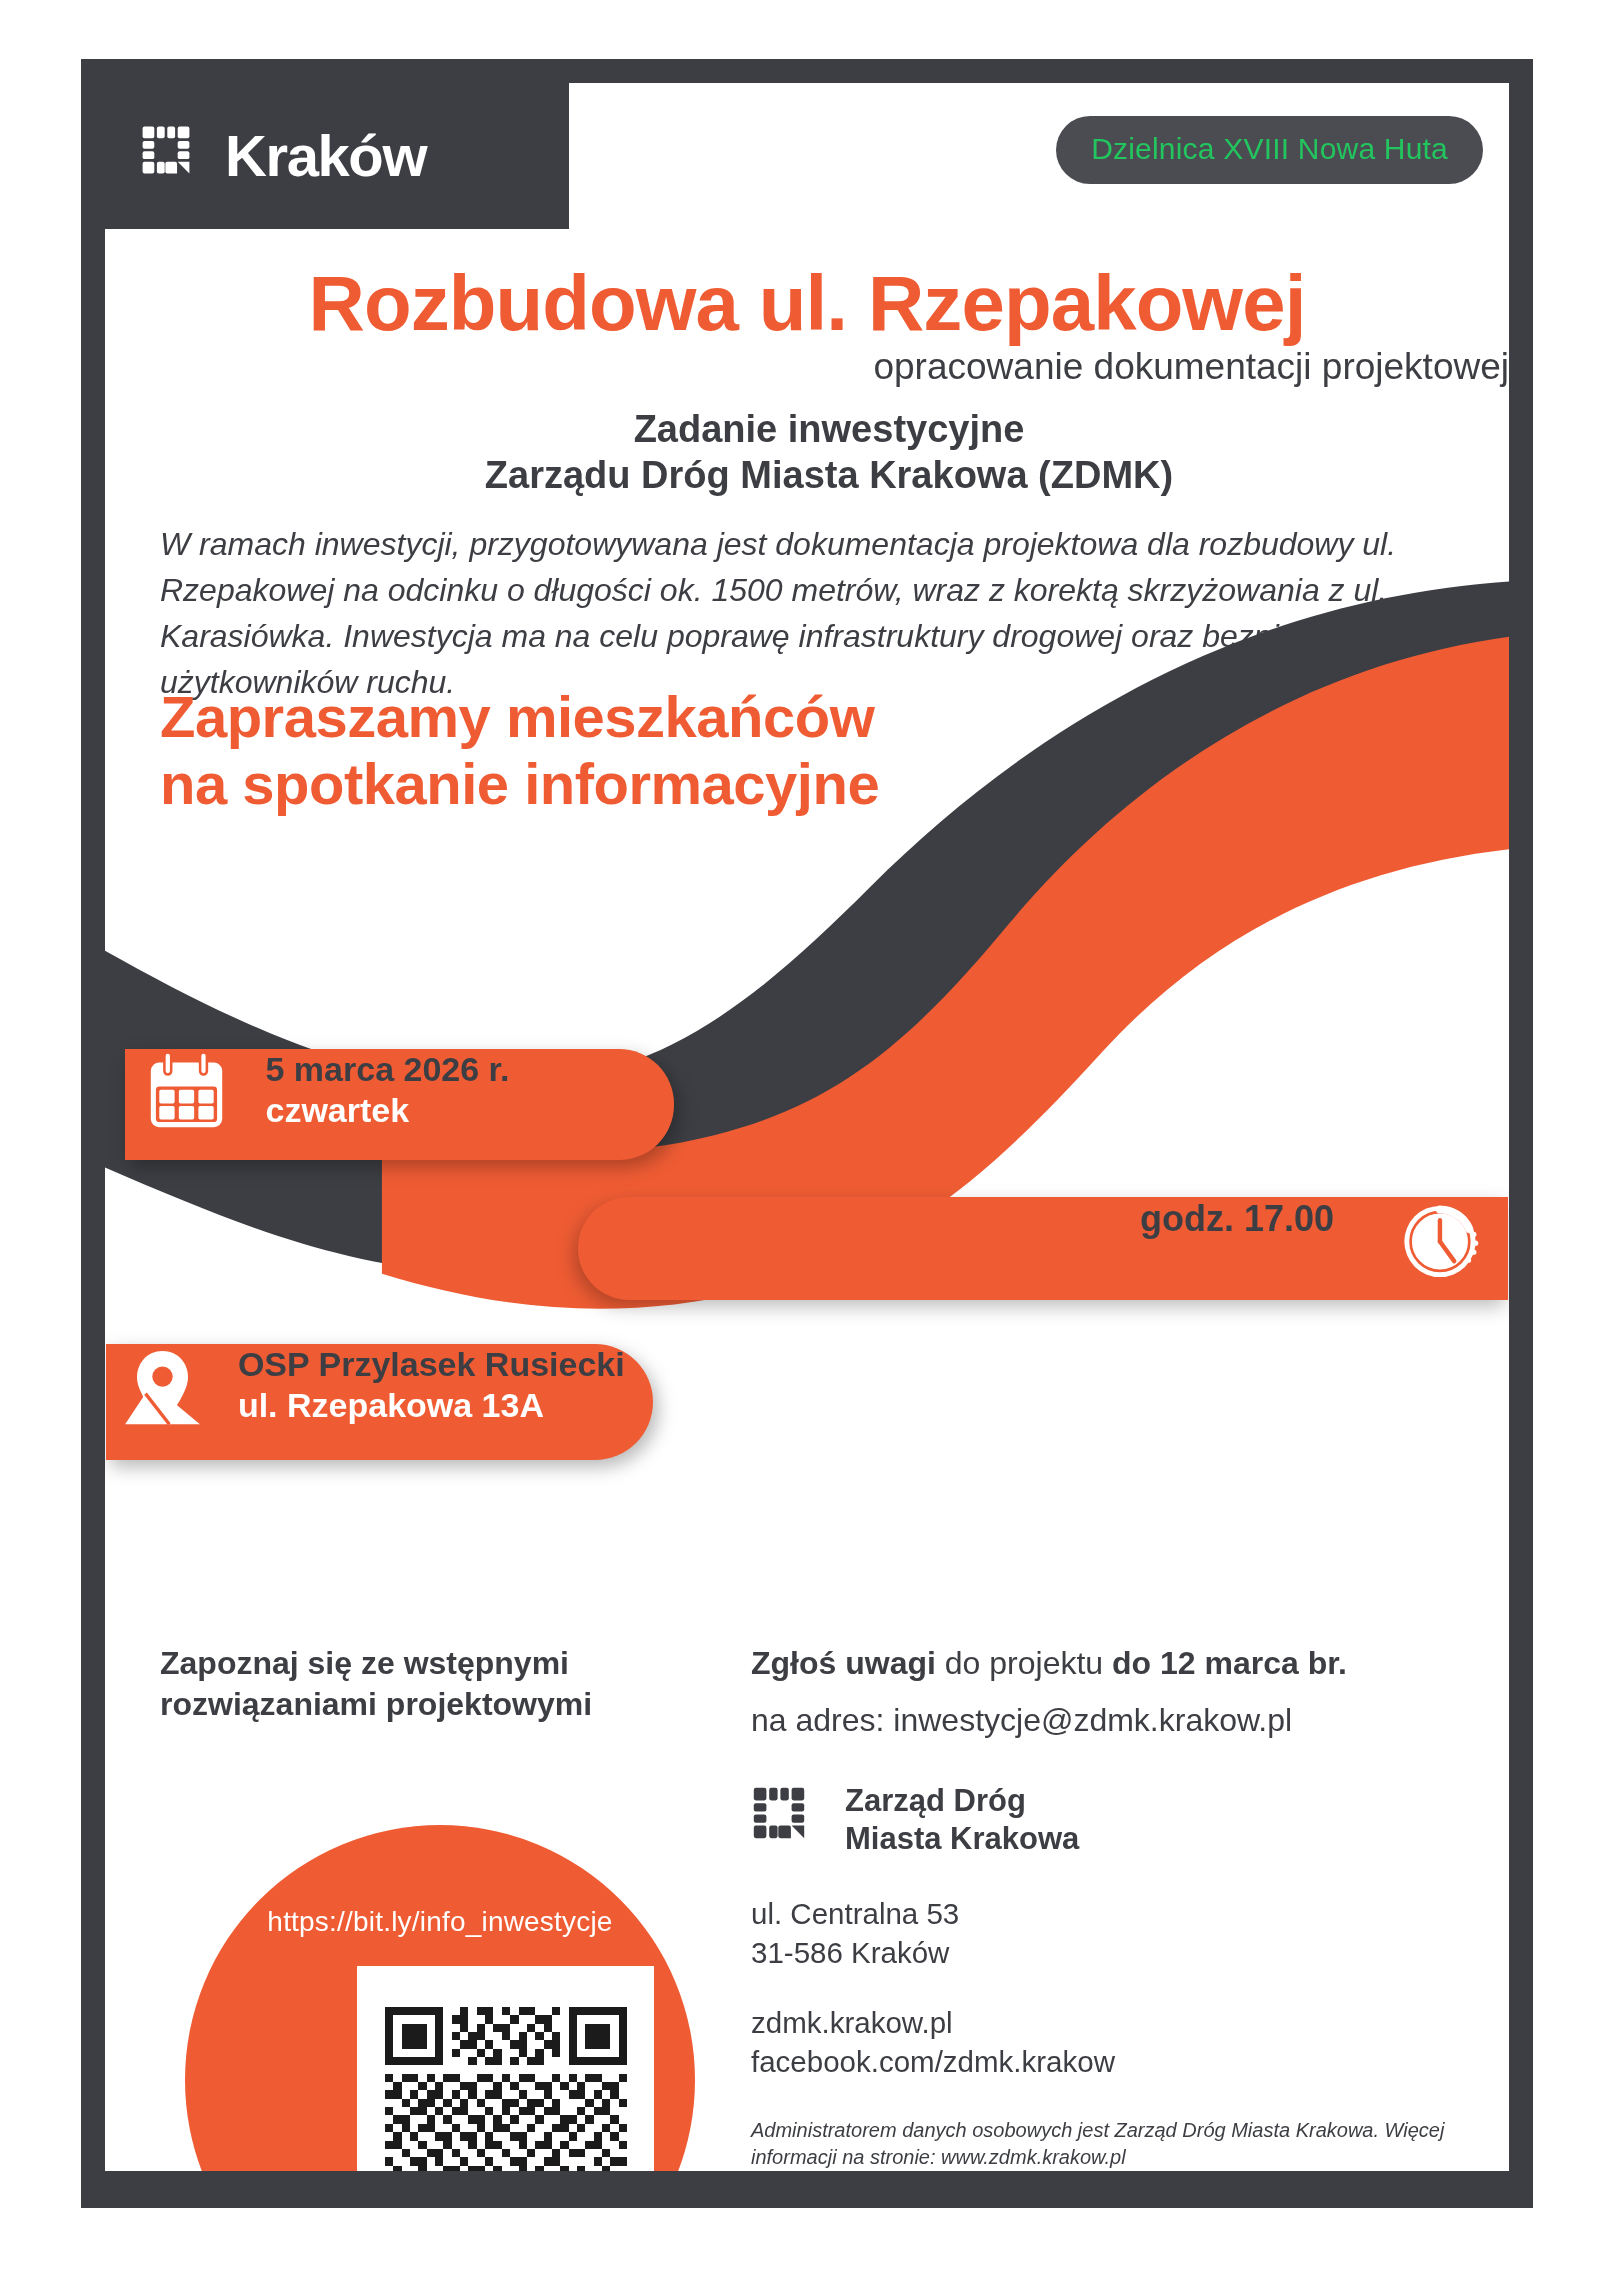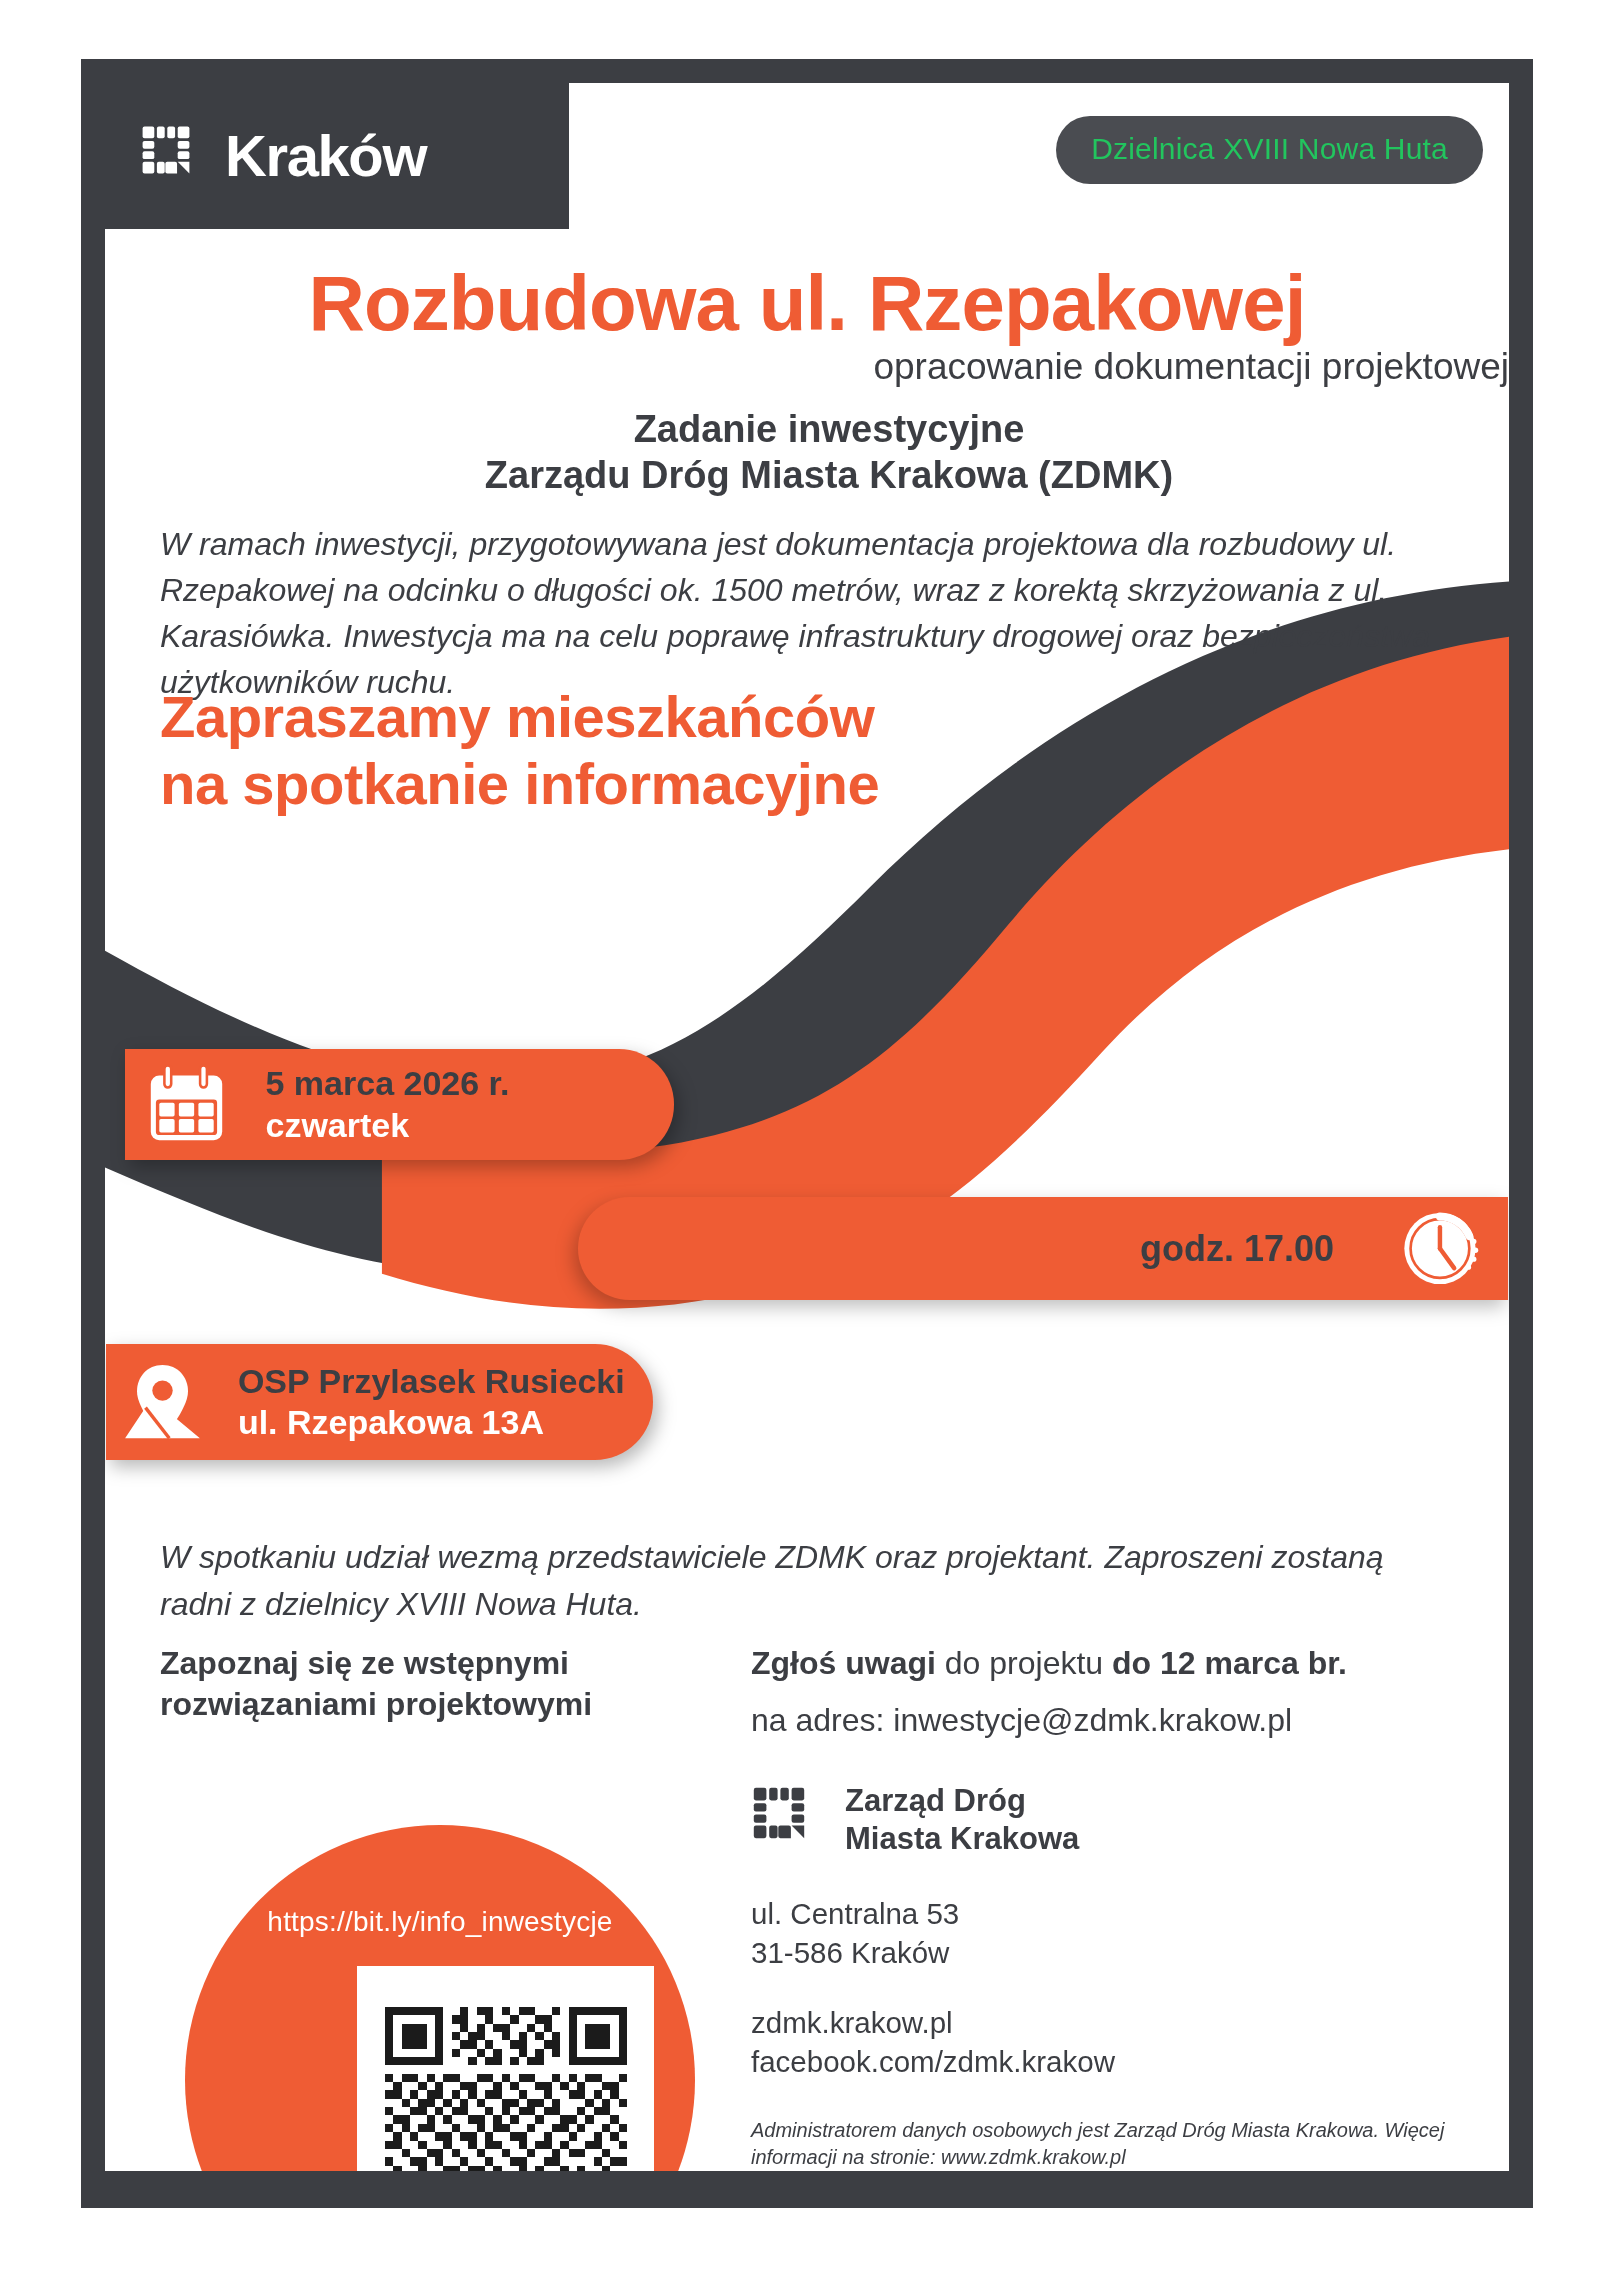--- a/index.html
+++ b/index.html
@@ -149,21 +149,21 @@
     font-size: 58px;
     font-weight: 700;
     line-height: 1.16;
     letter-spacing: -0.5px;
   }
 
   
   .badge {
     position: absolute;
     display: flex;
-    align-items: center;
+    align-items: flex-start;
     background: #ef5c34;
     box-sizing: border-box;
   }
   .badge-icon { flex: none; display: flex; align-items: center; justify-content: center; }
   .badge-text { display: flex; flex-direction: column; justify-content: center; }
   .badge-line-dark  { color: #3c3e43; font-size: 34px; font-weight: 700; line-height: 1.22; }
   .badge-line-light { color: #ffffff; font-size: 34px; font-weight: 700; line-height: 1.22; }
 
   #badge-date {
     left: 20px; top: 966px;
@@ -401,21 +401,20 @@
             <path d="M6 92 L30 56 L46 78 L58 62 L94 92 Z" fill="#ffffff"></path>
             <path d="M30 56 L58 92" stroke="#ef5c34" stroke-width="4" fill="none"></path>
           </svg>
         </div>
         <div class="badge-text">
           <div class="badge-line-dark">OSP Przylasek Rusiecki</div>
           <div class="badge-line-light">ul. Rzepakowa 13A</div>
         </div>
       </div>
 
-      <div id="attendees-paragraph">W spotkaniu udział wezmą przedstawiciele ZDMK oraz projektant. Zaproszeni zostaną radni z dzielnicy XVIII Nowa Huta.</div>
 
       <div id="col-left">
         <div id="qr-headline">
           <div>Zapoznaj się ze wstępnymi</div>
           <div>rozwiązaniami projektowymi</div>
         </div>
       </div>
 
       <div id="qr-circle"></div>
       <div id="qr-url">https://bit.ly/info_inwestycje</div>

